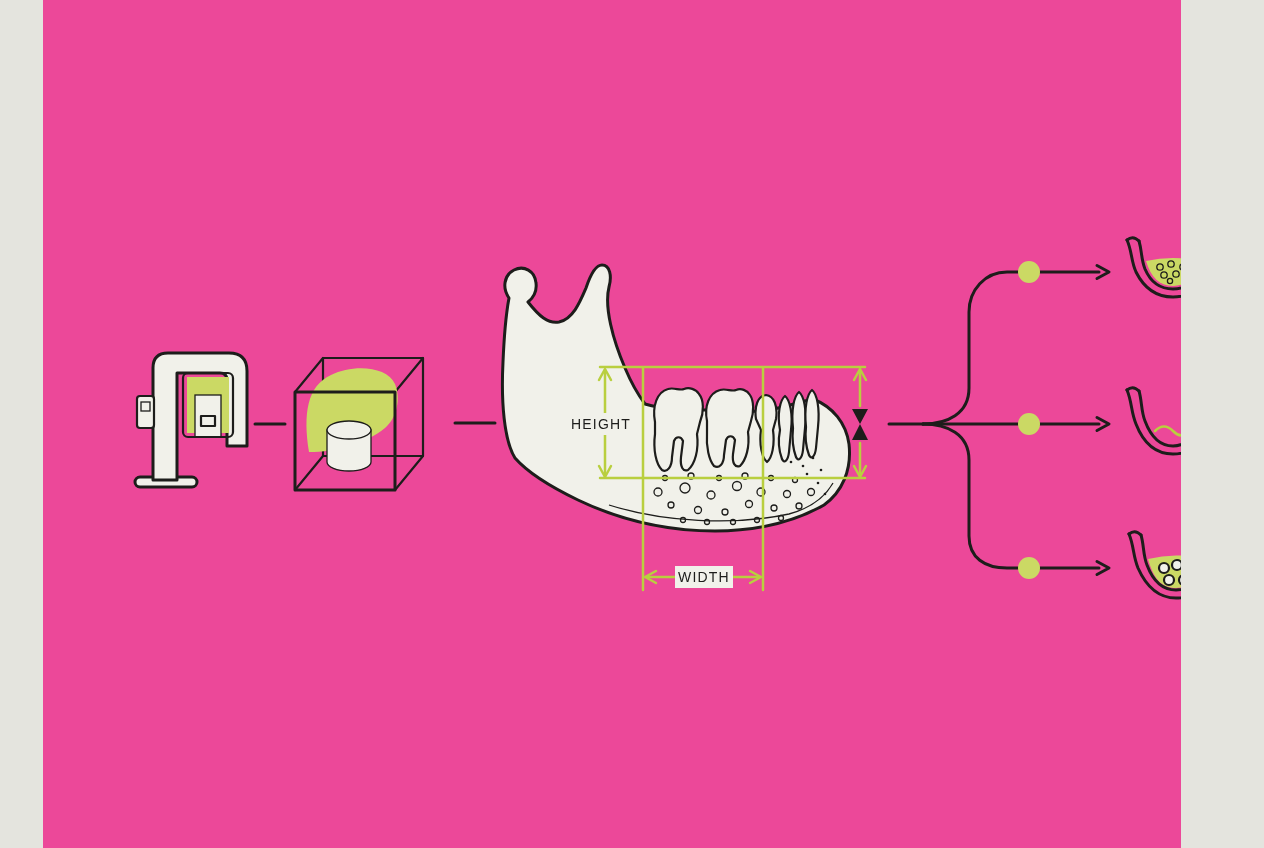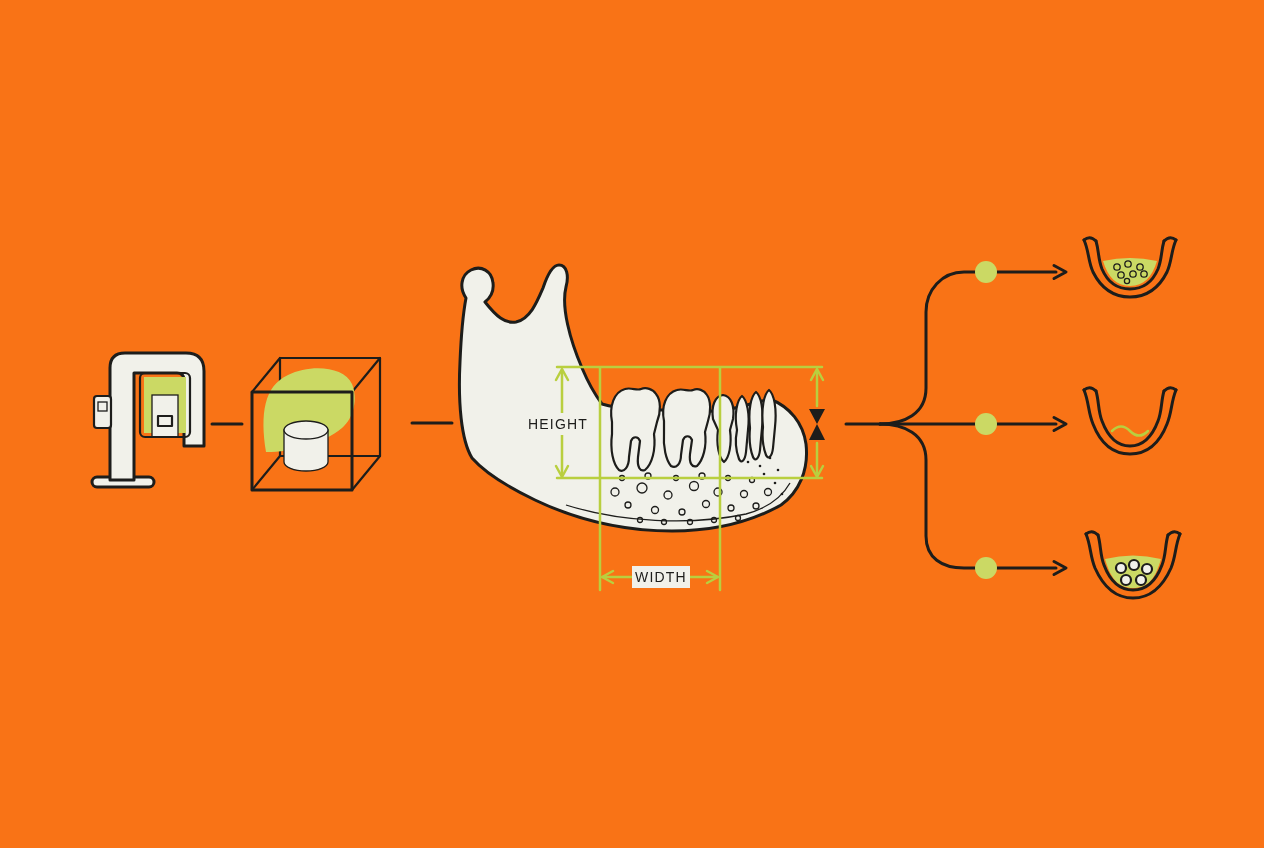--- a/index.html
+++ b/index.html
@@ -1,19 +1,20 @@
 <!DOCTYPE html>
 <html><head>
 <meta charset="utf-8">
 <style>
   html,body{margin:0;padding:0;background:#e4e4de;}
   .stage{
-    width:1264px;height:848px;position:relative;overflow:hidden;
-    background:#f97316;
+    width:1138px;height:848px;position:relative;overflow:hidden;
+    background:#ec4899;
     font-family:"Liberation Sans", sans-serif;
+    margin-left:43px;
   }
   svg{display:block;}
   .ln{stroke:#1d1d1b;stroke-width:3;fill:none;stroke-linecap:round;stroke-linejoin:round;}
   .ln-thin{stroke:#1d1d1b;stroke-width:2.2;fill:none;stroke-linecap:round;stroke-linejoin:round;}
   .ln-hair{stroke:#1d1d1b;stroke-width:1.3;fill:none;}
   .fillbg{fill:#f1f1ea;}
   .inkfill{fill:#1d1d1b;stroke:none;}
   .green-ln{stroke:#b9cf3f;stroke-width:2.5;fill:none;stroke-linecap:round;stroke-linejoin:round;}
   .green-fill{fill:#cbd964;stroke:none;}
   .dim-text{

